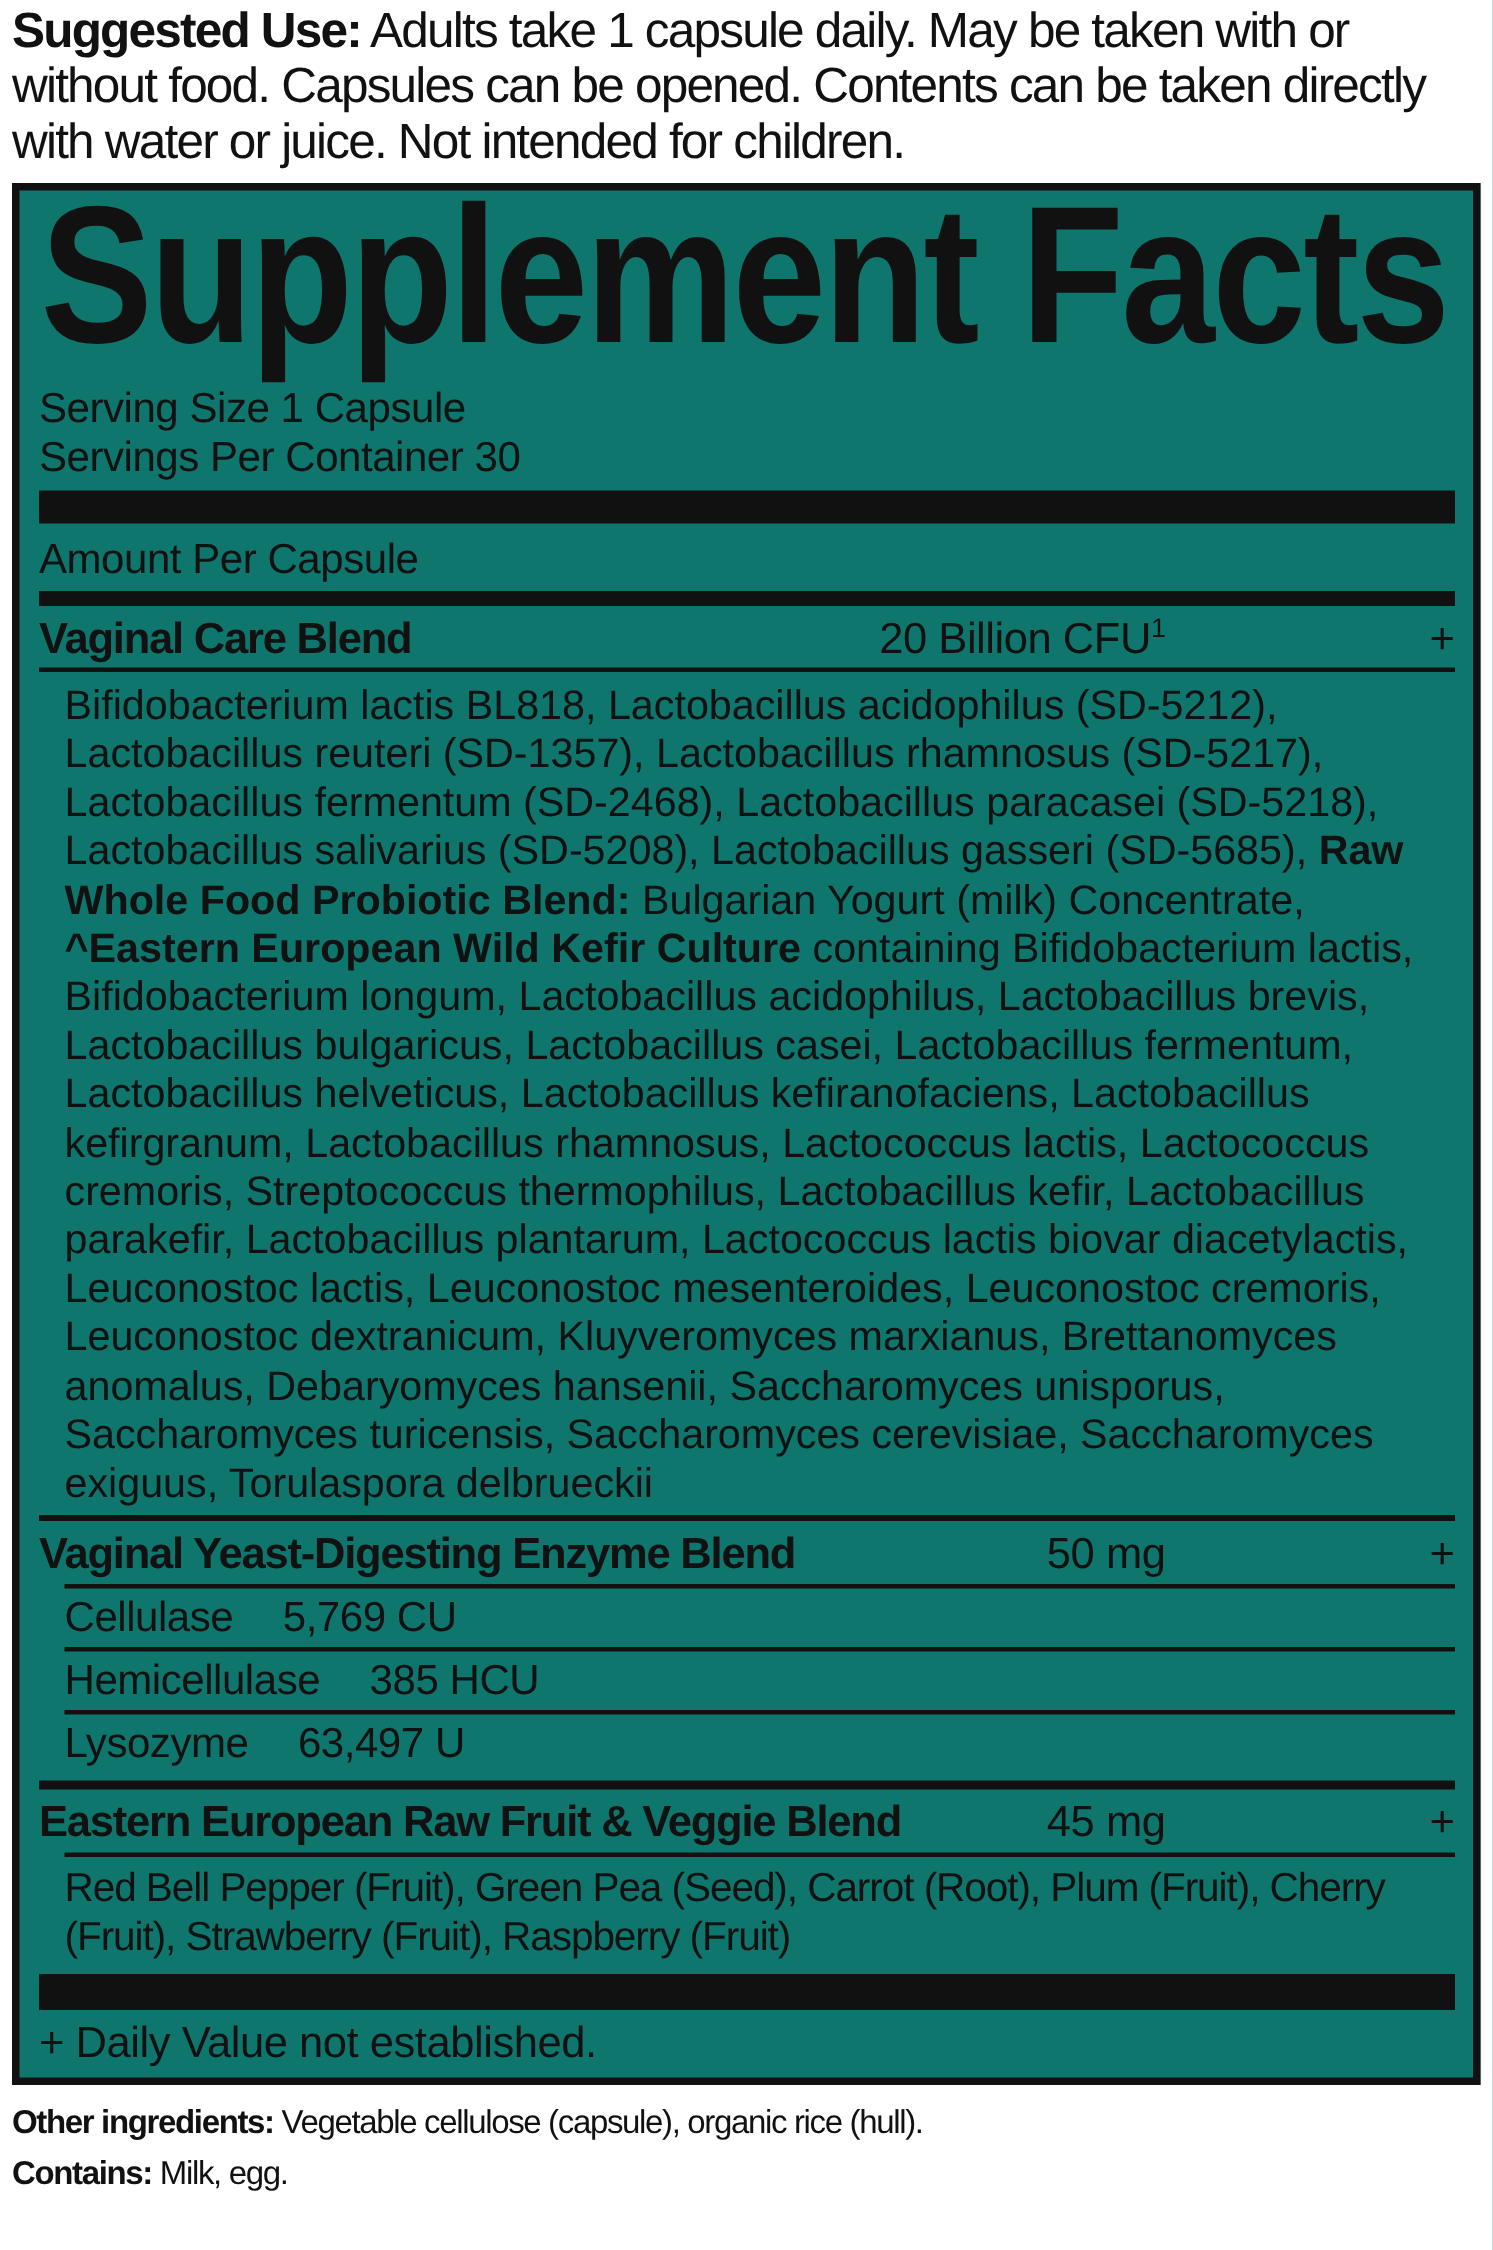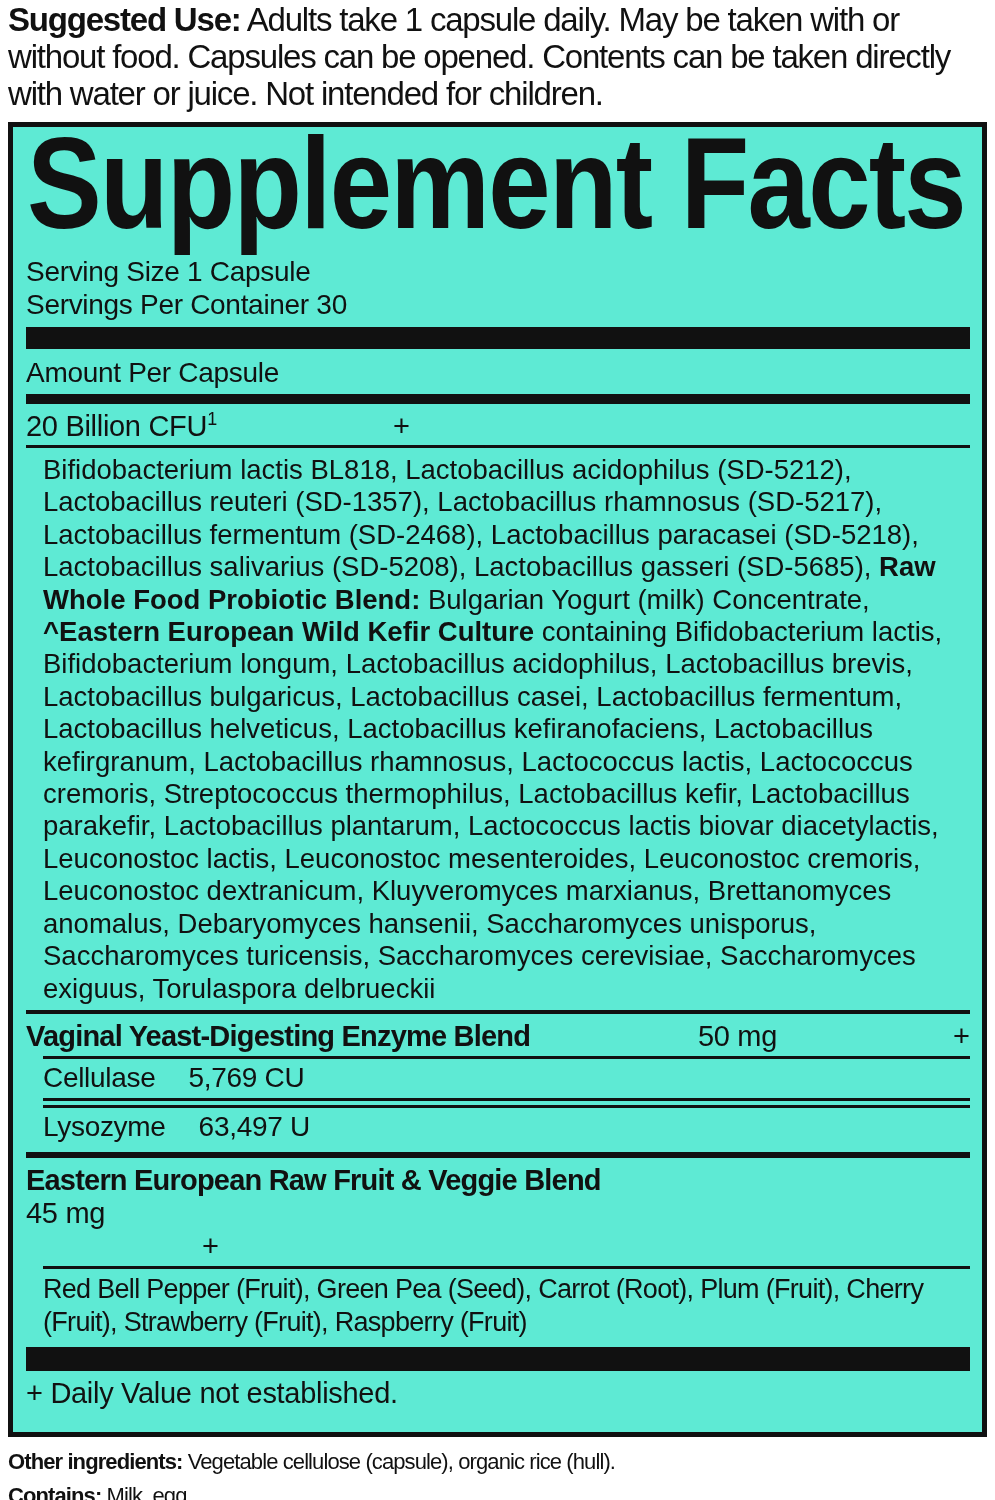--- a/index.html
+++ b/index.html
@@ -20,22 +20,22 @@
     margin: 1px 16px 0 8px;
     font-size: 33px;
     line-height: 37px;
     letter-spacing: -1.2px;
   }
 
   
   .box {
     margin: 10px 8px 0 8px;
     border: 5px solid #111111;
-    padding: 4px 12px 22px 13px;
-    background: #5eead4;
+    padding: 4px 12px 6px 13px;
+    background: #0f766e;
   }
 
   .title-svg {
     display: block;
     width: 944px;
     height: 124px;
   }
   .title-text {
     font-family: "Liberation Sans", sans-serif;
     font-weight: 700;
@@ -53,21 +53,21 @@
   .bar { background: #111111; }
   .bar-xl { height: 22px; margin-top: 6px; }
   .bar-md { height: 10px; margin-top: 5px; }
   .bar-sm { height: 6px;  margin-top: 9px; }
   .bar-lg { height: 24px; margin-top: 8px; }
 
   .rule     { height: 3px; background: #111111; margin-top: 2px; }
   .rule-med { height: 4px; background: #111111; margin-top: 5px; }
   .rule-ind { height: 3px; background: #111111; margin-left: 17px; }
   .mt3 { margin-top: 3px; }
-  .mt4 { margin-top: 4px; flex-direction: column; }
+  .mt4 { margin-top: 4px; }
 
   .apc {
     margin-top: 8px;
     font-size: 28px;
     line-height: 32px;
     font-weight: 400;
     letter-spacing: -0.3px;
   }
 
   .row {
@@ -153,20 +153,21 @@
   <div class="serv">Serving Size 1 Capsule</div>
   <div class="serv">Servings Per Container 30</div>
 
   <div class="bar bar-xl"></div>
 
   <div class="apc">Amount Per Capsule</div>
 
   <div class="bar bar-md"></div>
 
   <div class="row">
+    <span class="row-name">Vaginal Care Blend</span>
     <span class="row-amount"><span>20 Billion CFU</span><span class="sup">1</span></span>
     <span class="row-plus">+</span>
   </div>
 
   <div class="rule"></div>
 
   <div class="desc"><span class="run-i">Bifidobacterium lactis</span><span class="run-r"> BL818, </span><span class="run-i">Lactobacillus acidophilus</span><span class="run-r"> (SD-5212), </span><span class="run-i">Lactobacillus reuteri</span><span class="run-r"> (SD-1357), </span><span class="run-i">Lactobacillus rhamnosus</span><span class="run-r"> (SD-5217), </span><span class="run-i">Lactobacillus fermentum</span><span class="run-r"> (SD-2468), </span><span class="run-i">Lactobacillus paracasei</span><span class="run-r"> (SD-5218), </span><span class="run-i">Lactobacillus salivarius</span><span class="run-r"> (SD-5208), </span><span class="run-i">Lactobacillus gasseri</span><span class="run-r"> (SD-5685), </span><span class="run-b">Raw Whole Food Probiotic Blend:</span><span class="run-r"> Bulgarian Yogurt (milk) Concentrate, </span><span class="run-b">^Eastern European Wild Kefir Culture</span><span class="run-r"> containing </span><span class="run-i">Bifidobacterium lactis, Bifidobacterium longum, Lactobacillus acidophilus, Lactobacillus brevis, Lactobacillus bulgaricus, Lactobacillus casei, Lactobacillus fermentum, Lactobacillus helveticus, Lactobacillus kefiranofaciens, Lactobacillus kefirgranum, Lactobacillus rhamnosus, Lactococcus lactis, Lactococcus cremoris, Streptococcus thermophilus, Lactobacillus kefir, Lactobacillus parakefir, Lactobacillus plantarum, Lactococcus lactis biovar diacetylactis, Leuconostoc lactis, Leuconostoc mesenteroides, Leuconostoc cremoris, Leuconostoc dextranicum, Kluyveromyces marxianus, Brettanomyces anomalus, Debaryomyces hansenii, Saccharomyces unisporus, Saccharomyces turicensis, Saccharomyces cerevisiae, Saccharomyces exiguus, Torulaspora delbrueckii</span></div>
 
   <div class="rule-med"></div>
 
@@ -175,20 +176,23 @@
     <span class="row-amount">50 mg</span>
     <span class="row-plus">+</span>
   </div>
 
   <div class="rule-ind mt3"></div>
   <div class="subrow">
     <span>Cellulase</span><span class="sub-amount">5,769 CU</span>
   </div>
 
   <div class="rule-ind mt4"></div>
+  <div class="subrow">
+    <span>Hemicellulase</span><span class="sub-amount">385 HCU</span>
+  </div>
 
   <div class="rule-ind mt4"></div>
   <div class="subrow">
     <span>Lysozyme</span><span class="sub-amount">63,497 U</span>
   </div>
 
   <div class="bar bar-sm"></div>
 
   <div class="row mt4">
     <span class="row-name">Eastern European Raw Fruit &amp; Veggie Blend</span>

